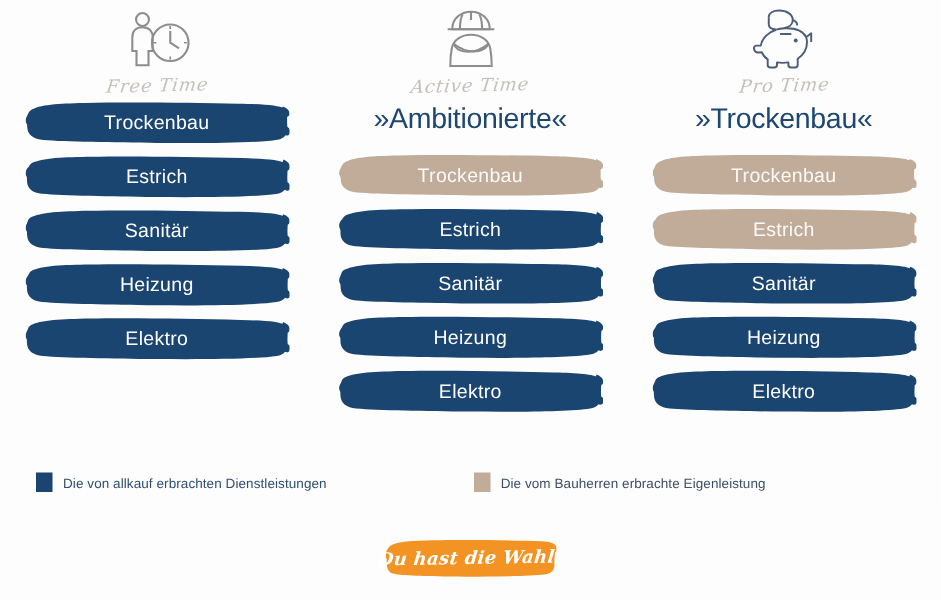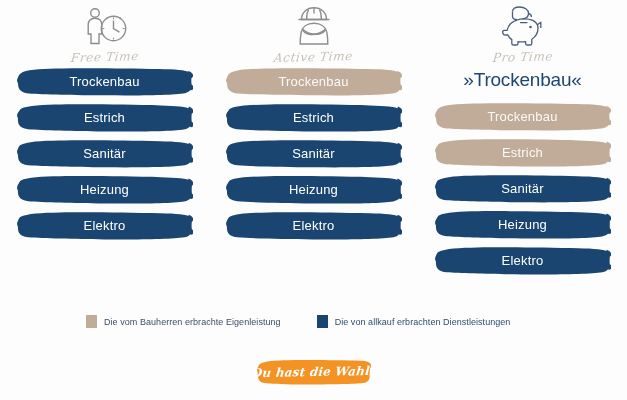--- a/index.html
+++ b/index.html
@@ -262,20 +262,21 @@
             <path d="M10.5 14.5 C10.5 7.6 16.0 2.8 23 2.8 C30 2.8 35.5 7.6 35.5 14.5 Z"></path>
             <path d="M23 2.8 L23 8.4 M17.4 4.6 C16.2 7.0 15.6 10.6 15.6 14.5 M28.6 4.6 C29.8 7.0 30.4 10.6 30.4 14.5"></path>
             <path d="M8.0 14.5 L38.0 14.5" stroke-linecap="round"></path>
             <path d="M23 18.2 C16.5 18.2 11.4 21.6 10.2 27.2 C9.4 31.2 9.2 35.6 9.2 39.0 L36.8 39.0 C36.8 35.6 36.6 31.2 35.8 27.2 C34.6 21.6 29.5 18.2 23 18.2 Z"></path>
             <path d="M11.5 24.2 C16 27.8 22 30.0 28 29.0 C31 28.5 33.4 26.8 34.6 24.2"></path>
             <path d="M34.4 24.4 C30 28.0 24 30.2 18 29.2 C15 28.7 12.7 27.0 11.5 24.4"></path>
           </g>
         </svg>
       </div>
       <div class="col-script">Active Time</div>
+      <div class="col-title">»Ambitionierte«</div>
 
       <div class="bars">
 
         <div class="bar tan">
           <svg class="stroke" viewBox="0 0 176 30" preserveAspectRatio="none">
             <path d="M3.5 7.5 C9 3.6 22 3.0 39 2.6 C68 1.9 110 2.4 142 3.1 C158 3.4 169 4.2 172.5 6.4 C175.5 8.4 174 13 174.5 17.6 C175 22.5 173.5 26.2 168 27.2 C156 29.3 120 29.6 88 29.3 C58 29.0 26 28.6 12 27.4 C5.5 26.8 1.6 24.2 1.2 19.4 C0.8 14.6 0.5 9.6 3.5 7.5 Z" fill="#C0AC99"></path>
             <path d="M171.5 5.0 C174.8 6.2 176.5 8.0 176 10.2 C175.6 12.0 174 12.4 172.6 11.6 C171.0 10.7 170.2 8.2 171.5 5.0 Z" fill="#C0AC99"></path>
             <path d="M172.8 18.0 C175.6 18.6 177 20.4 176.3 22.6 C175.7 24.5 173.8 24.8 172.4 23.6 C171.0 22.4 171.4 19.8 172.8 18.0 Z" fill="#C0AC99"></path>
             <path d="M2.2 10.0 C0.4 11.6 -0.6 14.4 0.6 16.4 C1.5 17.9 3.0 17.4 3.5 15.8 C4.0 14.0 3.6 11.6 2.2 10.0 Z" fill="#C0AC99"></path>
           </svg>
@@ -393,27 +394,27 @@
           </svg>
           <span class="bar-label">Elektro</span>
         </div>
 
       </div>
     </div>
 
   </div>
 
   <div class="legend">
+    <div class="legend-item first">
+      <span class="legend-swatch" style="background:#1B4571;"></span>
+      <span class="legend-text">Die von allkauf erbrachten Dienstleistungen</span>
+    </div>
     <div class="legend-item second">
       <span class="legend-swatch" style="background:#C0AC99;"></span>
       <span class="legend-text">Die vom Bauherren erbrachte Eigenleistung</span>
-    </div>
-    <div class="legend-item first">
-      <span class="legend-swatch" style="background:#1B4571;"></span>
-      <span class="legend-text">Die von allkauf erbrachten Dienstleistungen</span>
     </div>
   </div>
 
   <div class="cta-wrap">
     <div class="cta">
       <svg class="stroke" viewBox="0 0 114 27" preserveAspectRatio="none">
         <path d="M3.0 6.0 C7 3.0 18 2.4 32 2.2 C54 1.8 86 2.2 104 2.8 C110 3.0 112.6 4.2 113 6.4 C113.5 9.2 112.4 14.0 112.6 18.0 C112.8 22.0 111.0 24.4 106 25.0 C96 26.2 66 26.6 42 26.4 C23 26.2 9 25.6 5 24.4 C2.0 23.5 0.8 21.0 0.8 17.0 C0.8 12.4 0.6 7.8 3.0 6.0 Z" fill="#F39323"></path>
         <path d="M111.4 4.2 C113.8 5.2 114.6 7.0 114.0 9.0 C113.5 10.6 112.2 10.8 111.3 9.8 C110.2 8.6 110.2 6.4 111.4 4.2 Z" fill="#F39323"></path>
         <path d="M1.6 8.0 C0.2 9.6 -0.4 12.4 0.6 14.2 C1.4 15.6 2.6 15.0 3.0 13.4 C3.4 11.6 2.8 9.4 1.6 8.0 Z" fill="#F39323"></path>
       </svg>

